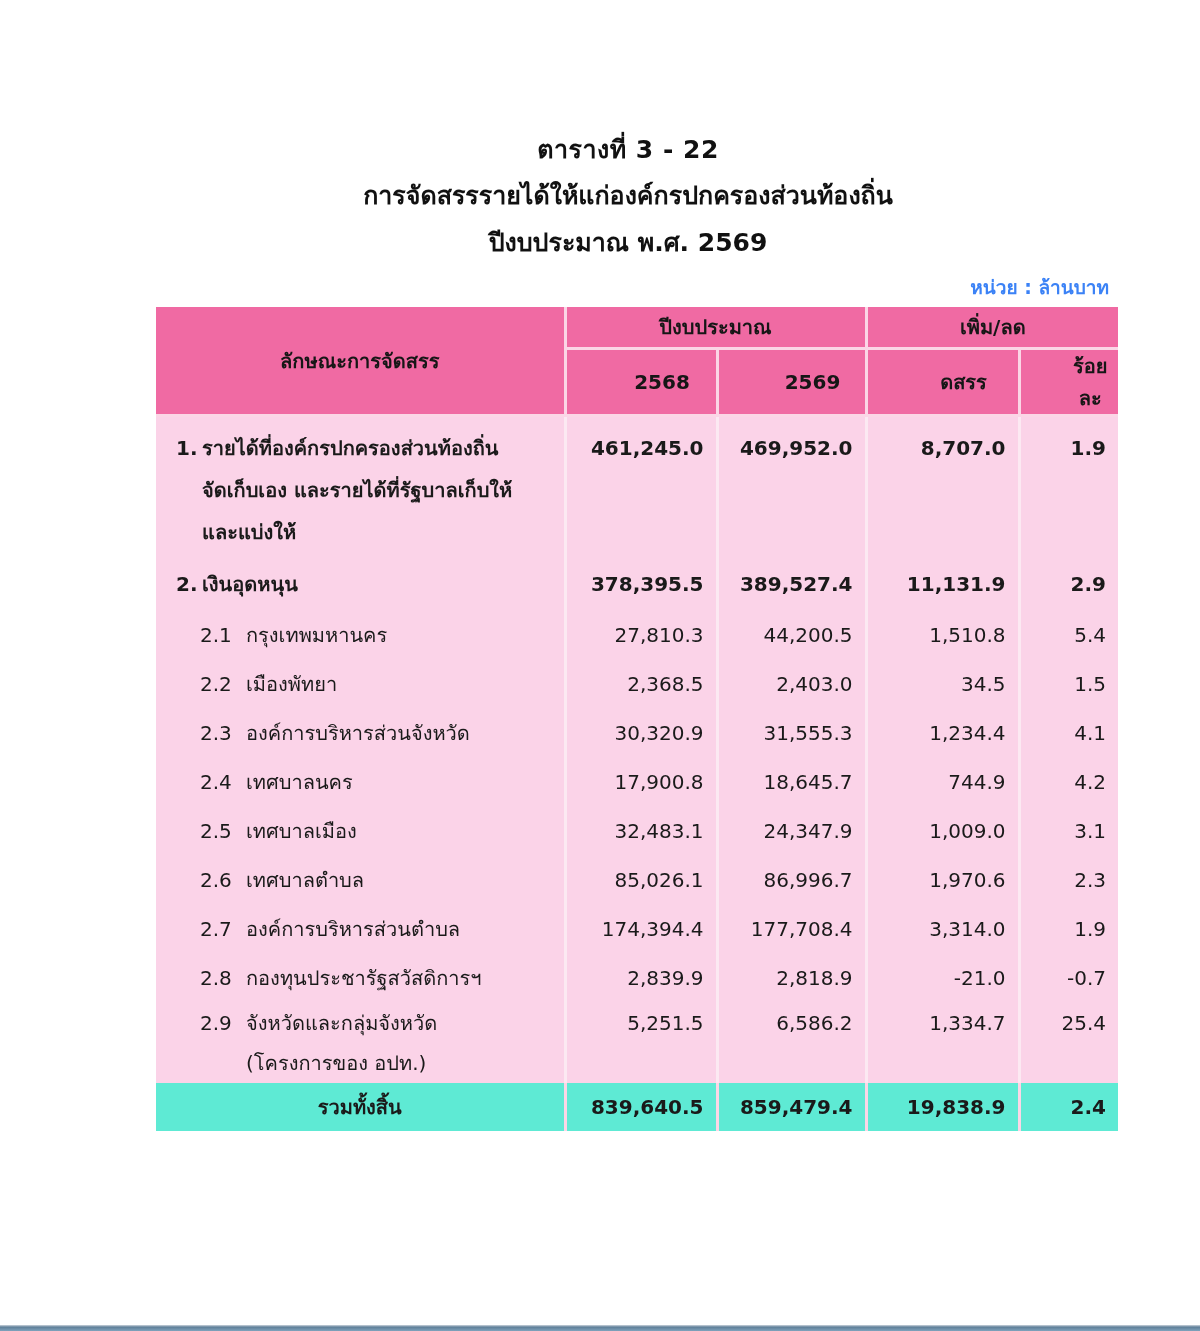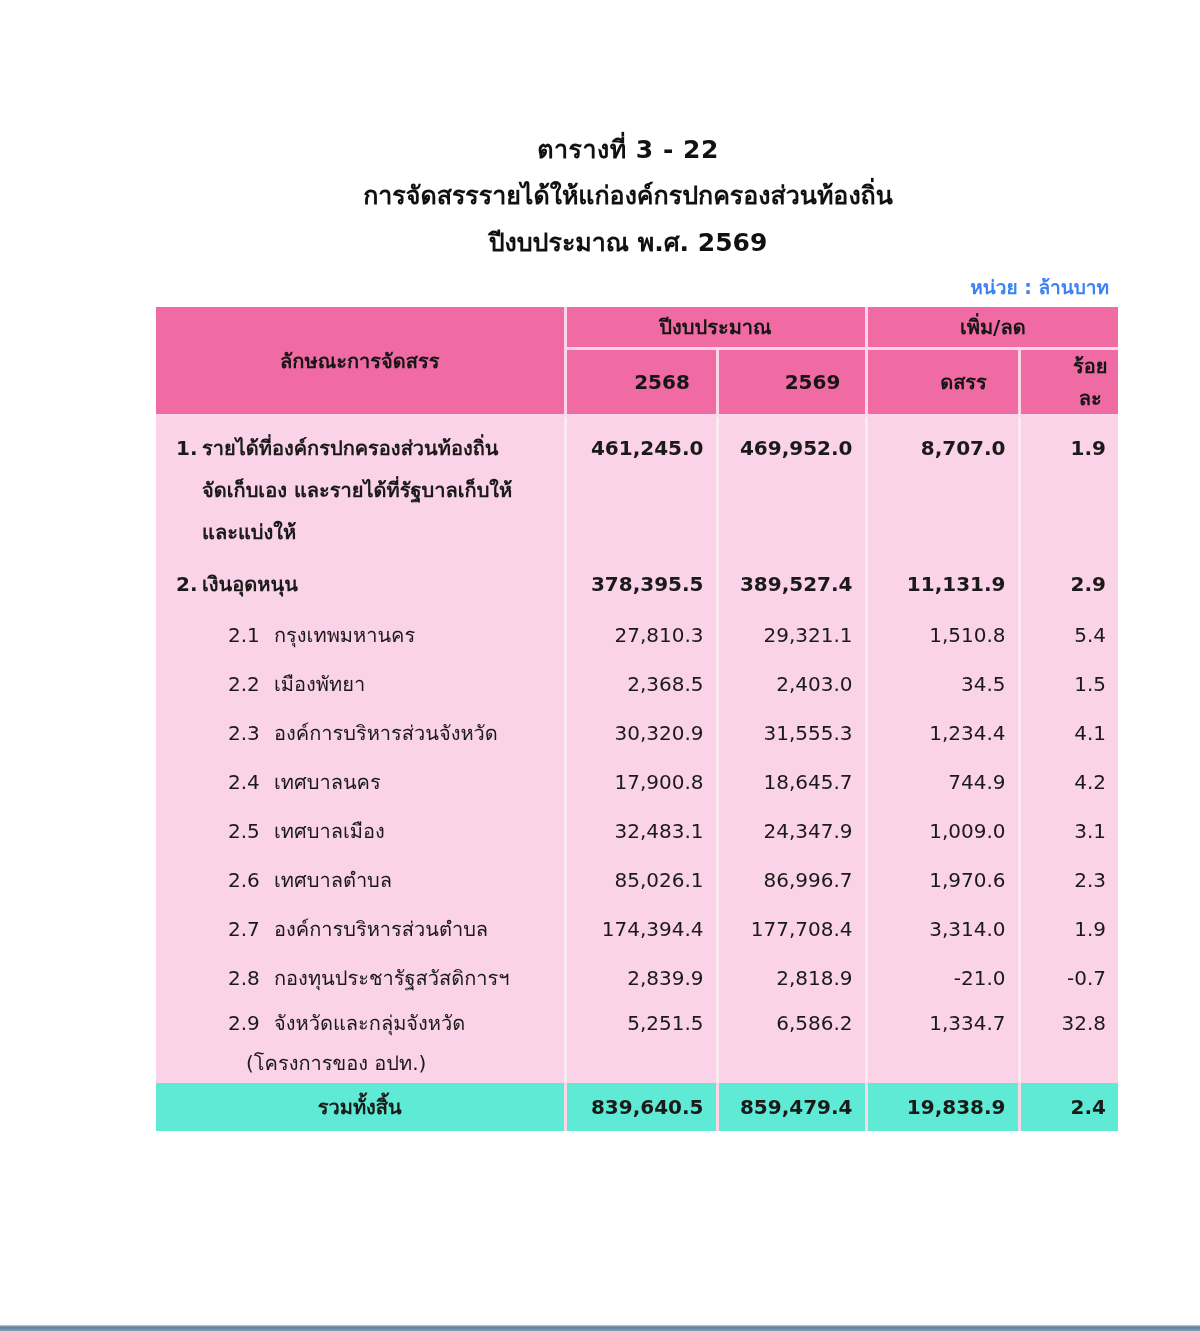--- a/index.html
+++ b/index.html
@@ -98,21 +98,21 @@
       padding-right: 10px;
       line-height: 42px;
     }
     .main-label .no { display: inline-block; width: 26px; }
     .main-label .cont { display: block; padding-left: 26px; }
     .sub-label {
       padding-left: 44px;
       display: block;
       white-space: nowrap;
     }
-    .sub-label .no { display: inline-block; width: 46px; margin-left: 28px; }
+    .sub-label .no { display: inline-block; width: 46px; }
     .sub-label .cont { display: block; padding-left: 46px; line-height: 40px; }
     .bottom-bar {
       position: absolute;
       left: 0;
       bottom: 0;
       width: 1200px;
       height: 6px;
       background: linear-gradient(#cdd6de 0, #5f7f99 35%, #7fa3bd 100%);
     }
   </style>
@@ -174,21 +174,21 @@
       <td class="num"><span style="line-height:42px">389,527.4</span></td>
       <td class="num"><span style="line-height:42px">11,131.9</span></td>
       <td class="num"><span style="line-height:42px">2.9</span></td>
     </tr>
 
     <tr class="sub">
       <td>
           <span class="sub-label"><span class="no">2.1</span><span>กรุงเทพมหานคร</span></span>
         </td>
       <td class="num">27,810.3</td>
-      <td class="num">29,321.1</td>
+      <td class="num">44,200.5</td>
       <td class="num">1,510.8</td>
       <td class="num">5.4</td>
     </tr>
 
     <tr class="sub">
       <td>
           <span class="sub-label"><span class="no">2.2</span><span>เมืองพัทยา</span></span>
         </td>
       <td class="num">2,368.5</td>
       <td class="num">2,403.0</td>
@@ -258,21 +258,21 @@
 
     <tr class="sub tall">
       <td style="height:80px">
         <span class="sub-label" style="line-height:40px"><span class="no">2.9</span><span>จังหวัดและกลุ่มจังหวัด</span>
           <span class="cont">(โครงการของ อปท.)</span>
         </span>
       </td>
       <td class="num"><span style="line-height:40px">5,251.5</span></td>
       <td class="num"><span style="line-height:40px">6,586.2</span></td>
       <td class="num"><span style="line-height:40px">1,334.7</span></td>
-      <td class="num"><span style="line-height:40px">32.8</span></td>
+      <td class="num"><span style="line-height:40px">25.4</span></td>
     </tr>
 
     <tr class="total">
       <td>รวมทั้งสิ้น</td>
       <td class="num">839,640.5</td>
       <td class="num">859,479.4</td>
       <td class="num">19,838.9</td>
       <td class="num">2.4</td>
     </tr>
   </tbody>

